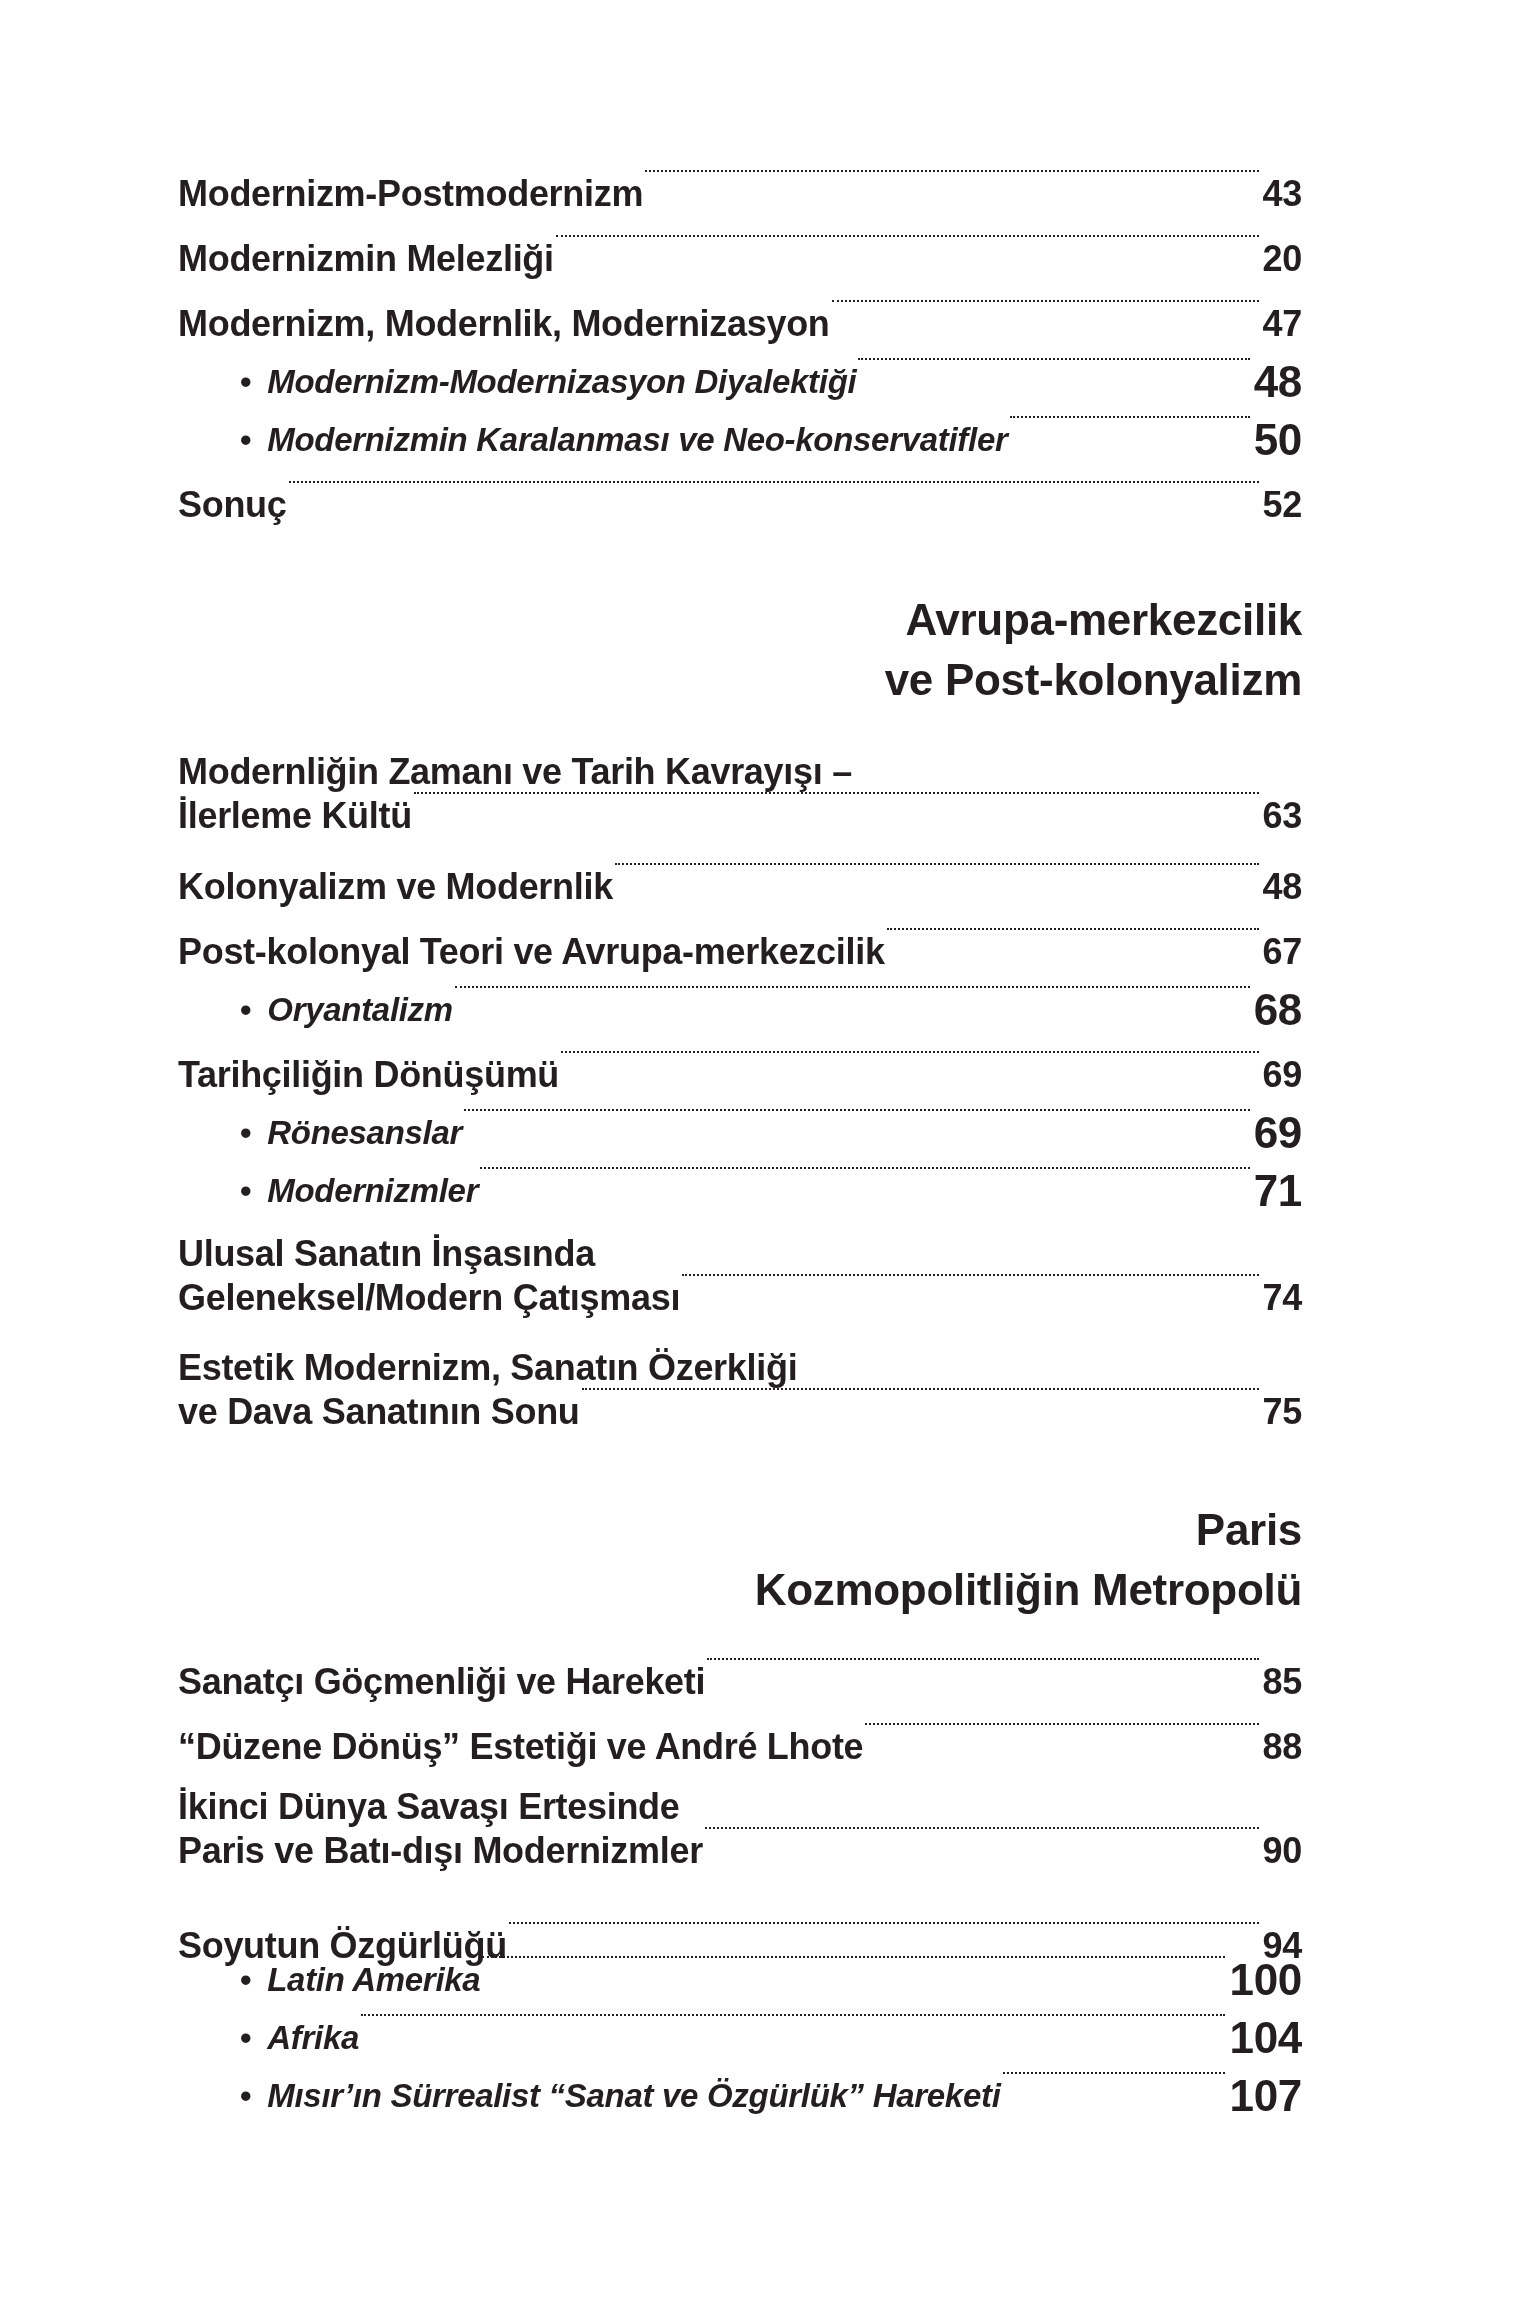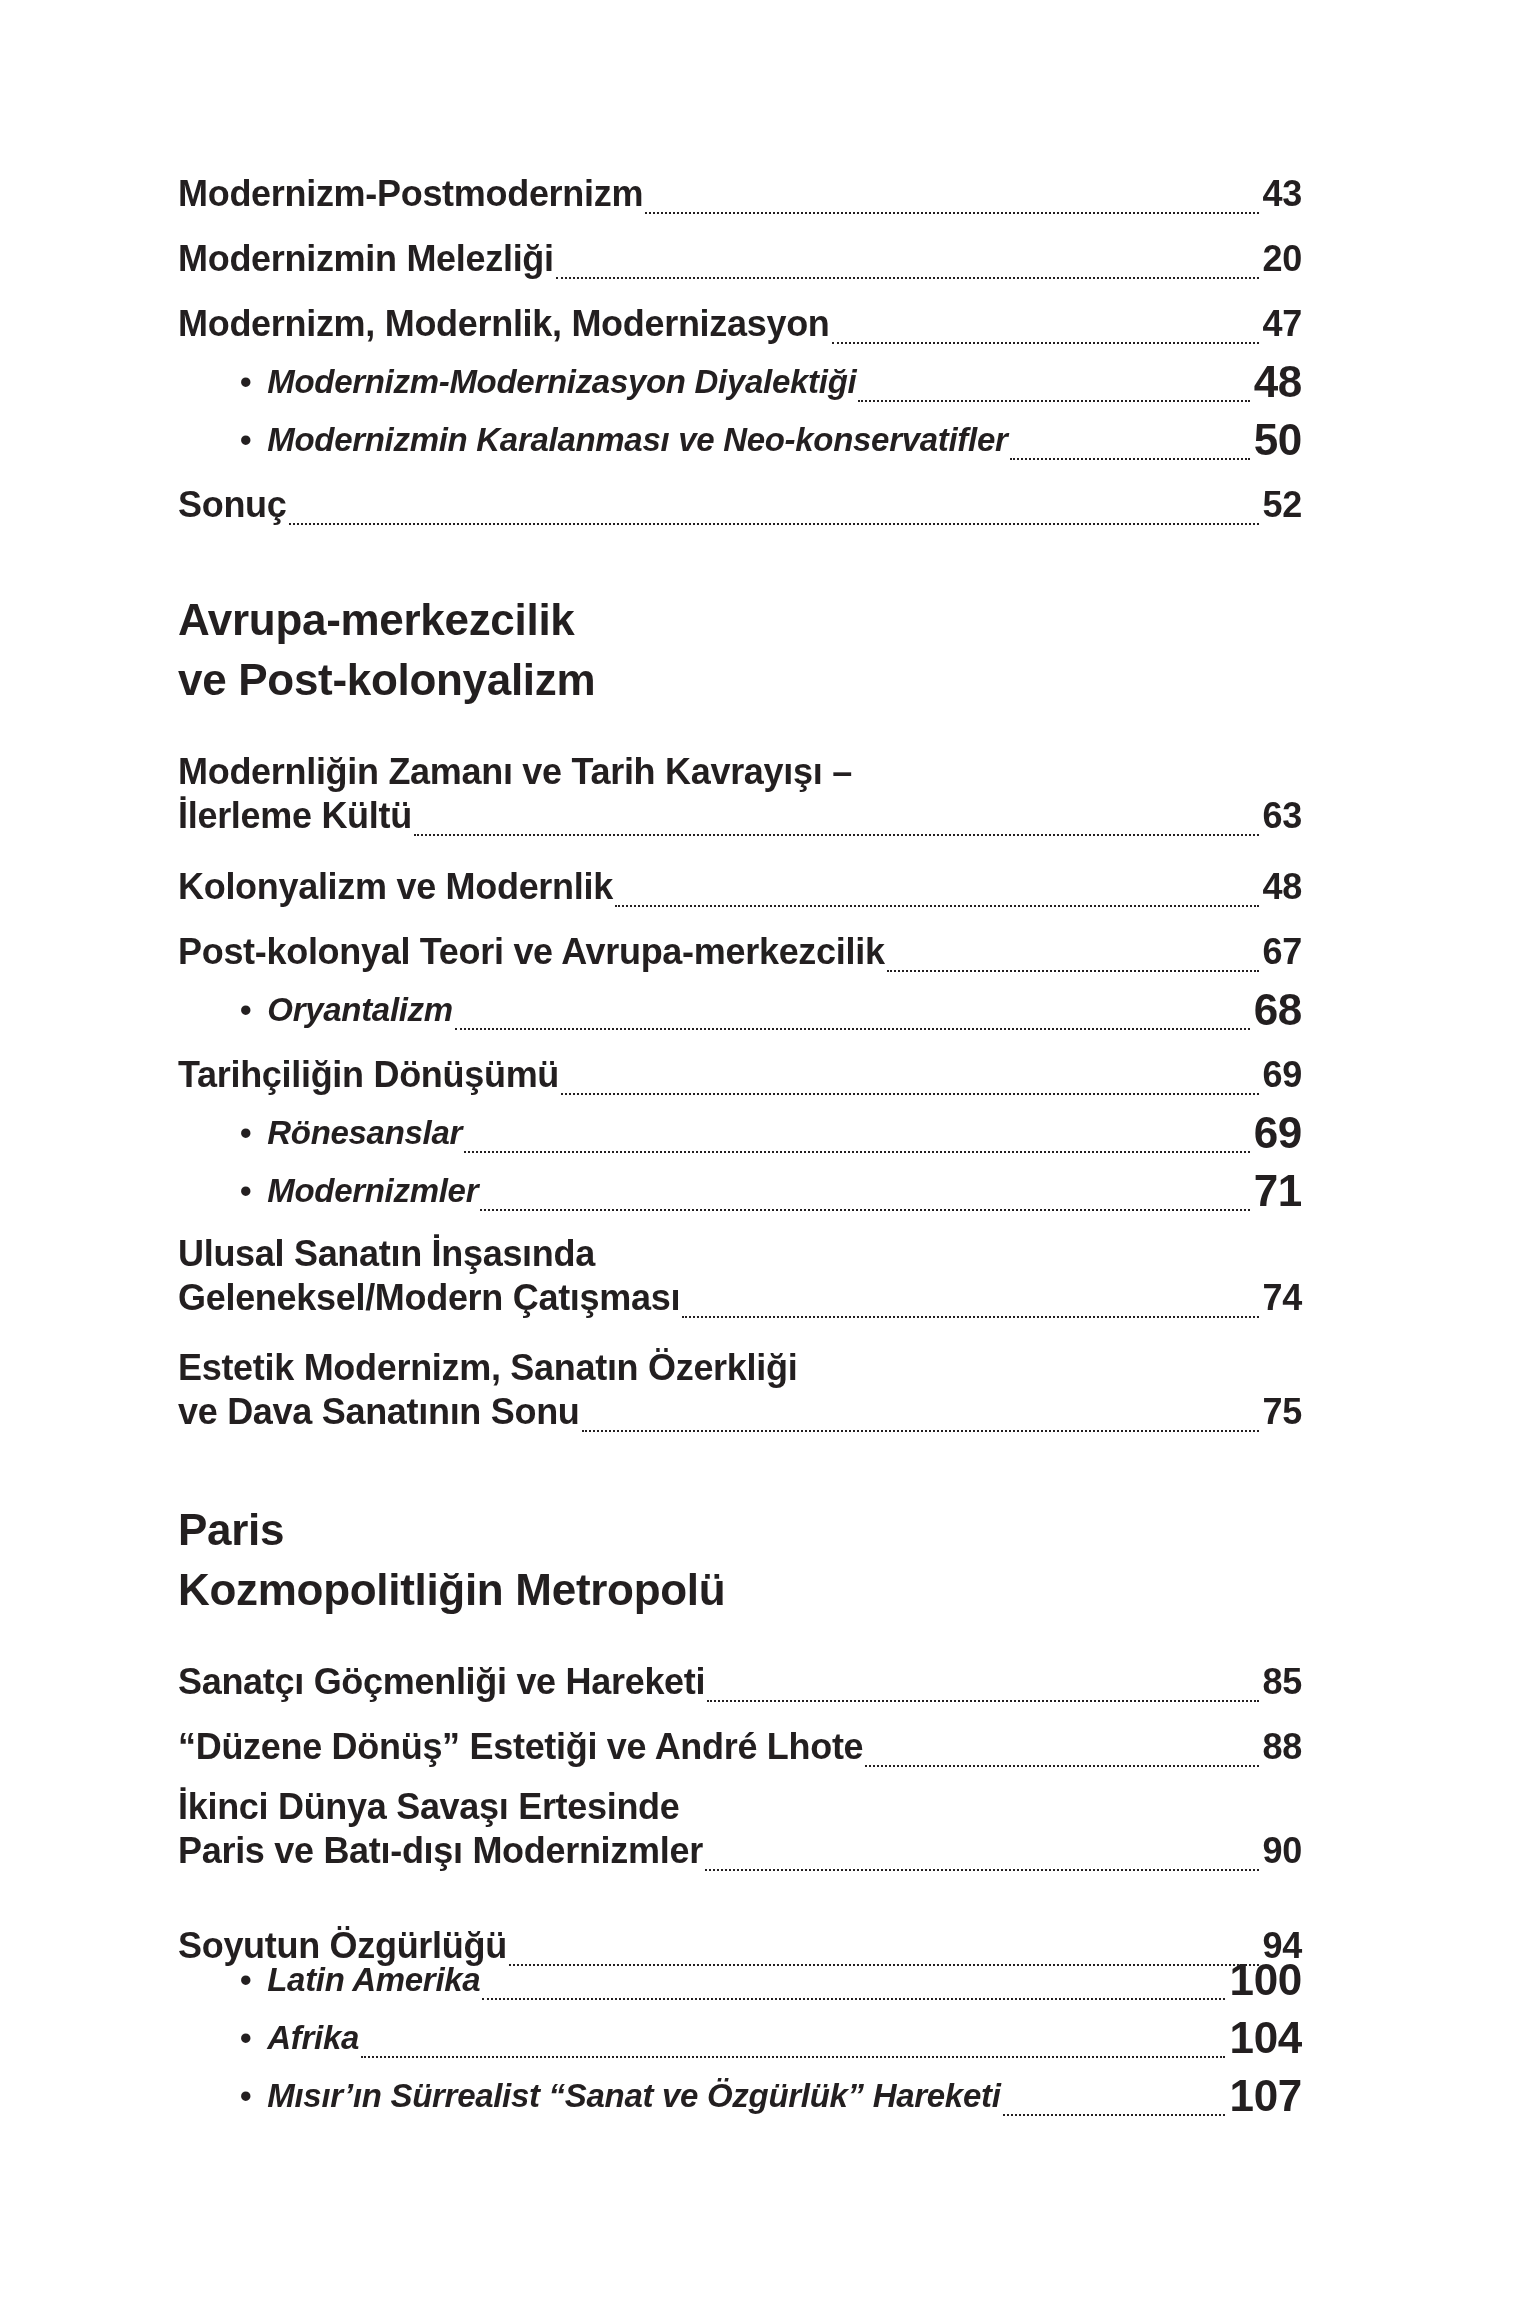--- a/index.html
+++ b/index.html
@@ -1,29 +1,29 @@
 <!DOCTYPE html>
 <html><head>
 <meta charset="utf-8">
 <style>
   html, body { margin: 0; padding: 0; background: #ffffff; }
   body { width: 1536px; height: 2304px; position: relative; overflow: hidden;
          font-family: "Liberation Sans", sans-serif; color: #231f20; }
   .page { position: absolute; left: 178px; top: 0; width: 1124px; }
   .entry { position: absolute; left: 0; width: 1124px; font-size: 36px; font-weight: bold;
            letter-spacing: -0.3px; line-height: 44px; }
-  .entry .row { display: flex; align-items: flex-end; }
+  .entry .row { display: flex; align-items: flex-start; }
   .entry .title { white-space: nowrap; }
   .entry .leader { flex: 1; margin: 0 4px 0 2px; border-bottom: 2px dotted #231f20; height: 0;
                    position: relative; top: -2px; }
   .entry .page-no { white-space: nowrap; text-align: right; }
   .entry.sub { padding-left: 62px; width: 1062px; font-style: italic; font-size: 33px; }
   .entry.sub .bullet { font-style: normal; margin-right: 16px; }
   .entry.sub .page-no { font-style: normal; font-size: 44px; }
-  .section-heading { position: absolute; left: 0; width: 1124px; text-align: left;
+  .section-heading { position: absolute; left: 0; width: 1124px; text-align: right;
                      font-size: 44px; font-weight: bold; line-height: 60px; letter-spacing: -0.3px; }
 </style>
 </head>
 <body>
 
 <div class="page">
 
   <div class="entry" style="top:172px">
     <div class="row">
         <span class="title">Modernizm-Postmodernizm</span>

